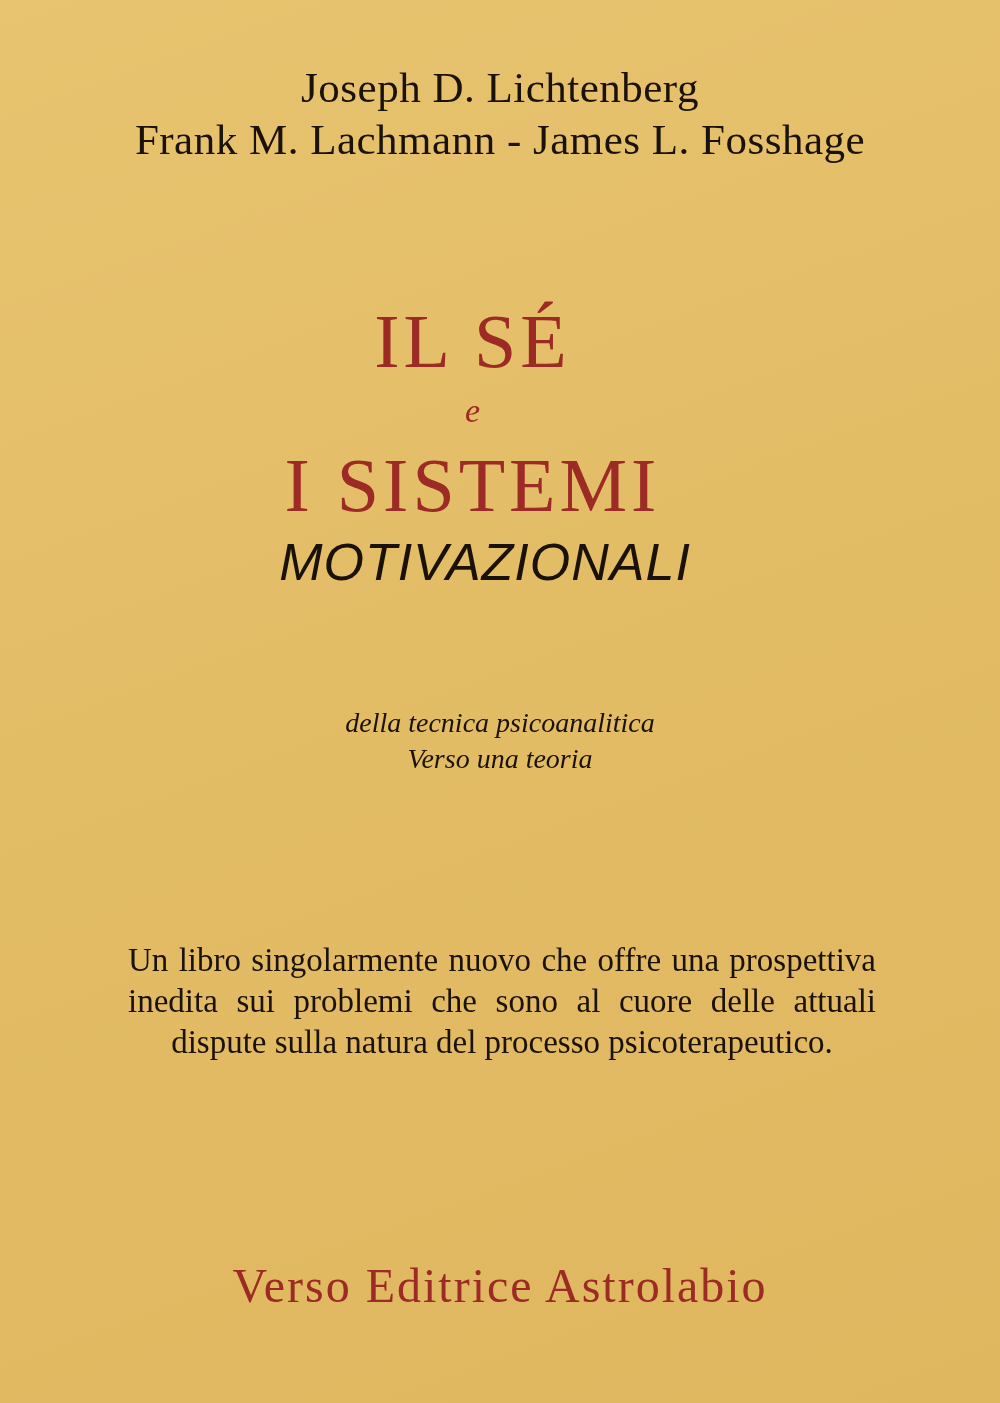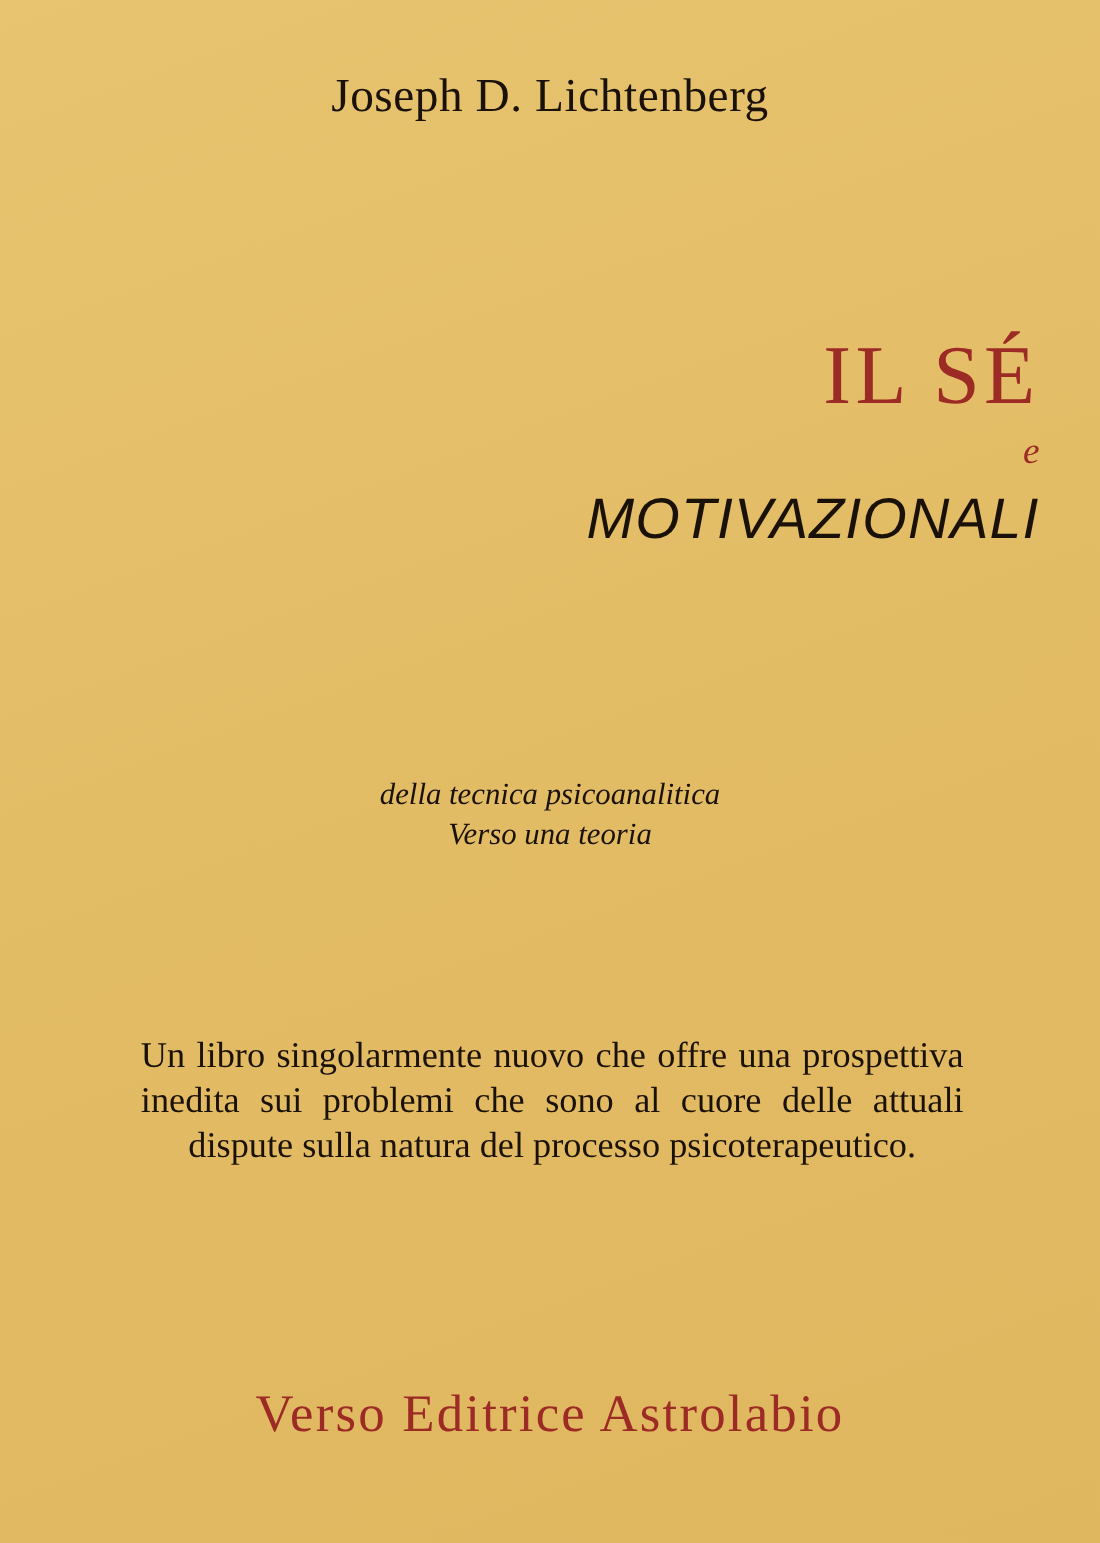--- a/index.html
+++ b/index.html
@@ -33,21 +33,21 @@
     font-size: 43px;
     line-height: 52px;
     letter-spacing: 0.5px;
     white-space: nowrap;
   }
   .title-block {
     position: absolute;
     top: 300px;
     left: 0;
     width: 945px;
-    text-align: right;
+    text-align: center;
   }
   .title-main1 {
     font-family: "Liberation Serif", serif;
     font-size: 76px;
     line-height: 82px;
     color: #9c2a25;
     letter-spacing: 4px;
   }
   .title-e {
     font-family: "Liberation Serif", serif;
@@ -109,25 +109,27 @@
     letter-spacing: 2px;
   }
 </style>
 </head>
 <body>
 
 <div class="cover">
 
   <div class="authors">
     <div class="author-line">Joseph D. Lichtenberg</div>
+    <div class="author-line">Frank M. Lachmann - James L. Fosshage</div>
   </div>
 
   <div class="title-block">
     <div class="title-main1">IL SÉ</div>
     <div class="title-e">e</div>
+    <div class="title-main2">I SISTEMI</div>
     <div class="title-sub">MOTIVAZIONALI</div>
   </div>
 
   <div class="subtitle">
     <div>della tecnica psicoanalitica</div>
     <div>Verso una teoria</div>
   </div>
 
   <div class="blurb">Un libro singolarmente nuovo che offre una prospettiva inedita sui problemi che sono al cuore delle attuali dispute sulla natura del processo psicoterapeutico.</div>
 

